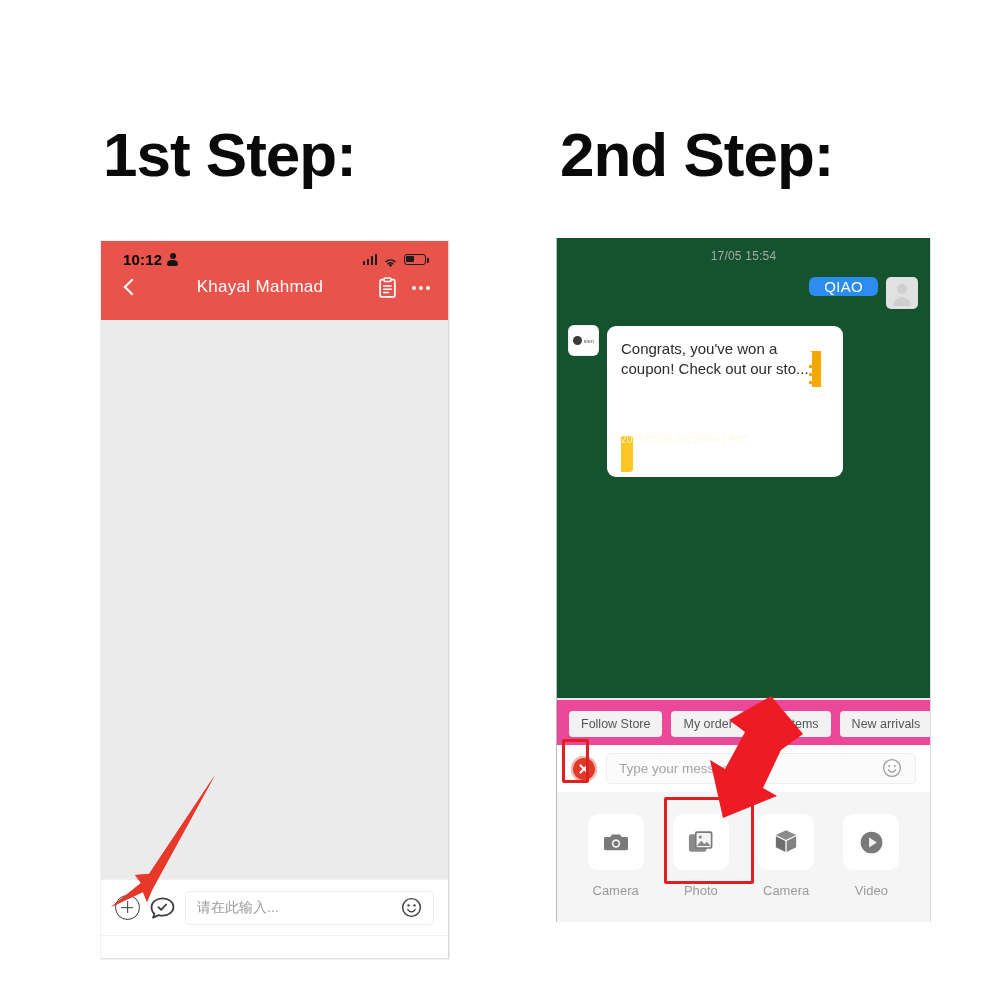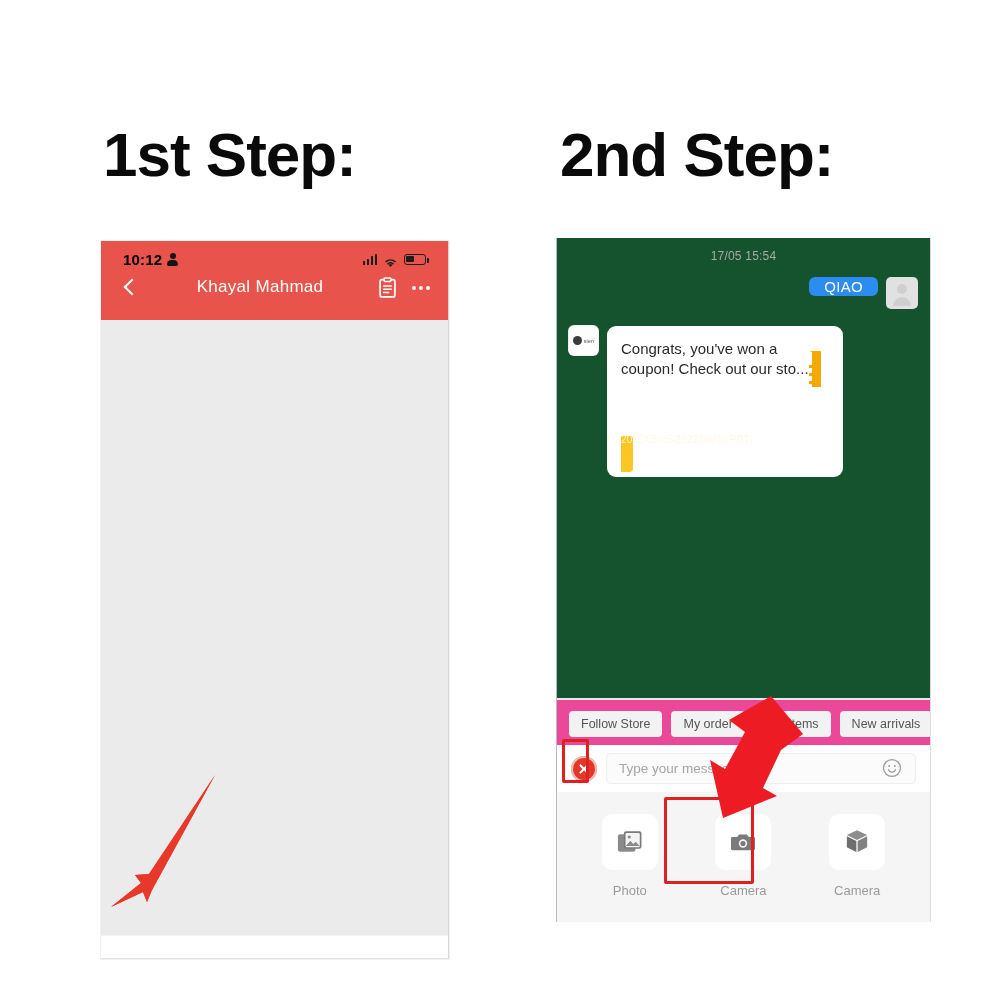--- a/index.html
+++ b/index.html
@@ -318,20 +318,40 @@
               <i></i>
               <i></i>
               <i></i>
             </span>
         </span>
       </div>
     </div>
 
     <div class="chat-body-left"></div>
 
+    <div class="input-bar-left">
+      <span class="circ-icon plus"></span>
+      <span class="ic-quickreply">
+        <svg viewBox="0 0 27 24" width="27" height="24" aria-hidden="true">
+          <path d="M13.5 2.3c6.1 0 11 3.9 11 8.7s-4.9 8.7-11 8.7c-1.3 0-2.6-.2-3.8-.6L4 21.6l1.5-3.6C3.6 16.4 2.5 14 2.5 11c0-4.8 4.9-8.7 11-8.7z" stroke="#3d3d3d" stroke-width="1.7" fill="none" stroke-linejoin="round"></path>
+          <path d="M9.4 11.2l2.7 2.7 5.1-5.4" stroke="#3d3d3d" stroke-width="1.8" fill="none" stroke-linecap="round" stroke-linejoin="round"></path>
+        </svg>
+      </span>
+      <span class="msg-input-left">
+        <span class="msg-placeholder-left">请在此输入...</span>
+        <span class="ic-smiley">
+          <svg viewBox="0 0 22 22" width="21" height="21" aria-hidden="true">
+            <circle cx="11" cy="11" r="9.3" stroke="#3d3d3d" stroke-width="1.5" fill="none"></circle>
+            <circle cx="7.9" cy="8.8" r="1.25" fill="#3d3d3d"></circle>
+            <circle cx="14.1" cy="8.8" r="1.25" fill="#3d3d3d"></circle>
+            <path d="M7.1 13.1c1 1.7 2.4 2.5 3.9 2.5s2.9-.8 3.9-2.5" stroke="#3d3d3d" stroke-width="1.5" fill="none" stroke-linecap="round"></path>
+          </svg>
+        </span>
+      </span>
+    </div>
 
     <div class="bottom-gap-left"></div>
   </div>
 
   <div class="phone" id="phone-right">
 
     <div class="chat-scroll">
       <div class="chat-time">17/05 15:54</div>
 
       <div class="row-out">
@@ -375,53 +395,62 @@
             <path d="M7.1 13.1c1 1.7 2.4 2.5 3.9 2.5s2.9-.8 3.9-2.5" stroke="#9a9a9a" stroke-width="1.4" fill="none" stroke-linecap="round"></path>
           </svg>
         </span>
       </span>
     </div>
 
     <div class="attach-panel">
 
       <div class="attach-item">
         <span class="attach-tile">
+          <svg viewBox="0 0 28 24" width="26" height="22" aria-hidden="true">
+            <path d="M2.5 6.5h5.2l2-2.8h8.6l2 2.8h5.2a1.6 1.6 0 011.6 1.6v11.3a1.6 1.6 0 01-1.6 1.6H2.5A1.6 1.6 0 01.9 19.4V8.1A1.6 1.6 0 012.5 6.5z" fill="#7a7a7a"></path>
+            <circle cx="14" cy="13.6" r="4.6" fill="#f2f2f2"></circle>
+            <circle cx="14" cy="13.6" r="2.8" fill="#7a7a7a"></circle>
+          </svg>
+        </span>
+        <span class="attach-label">Camera</span>
+      </div>
+
+      <div class="attach-item">
+        <span class="attach-tile">
           <svg viewBox="0 0 28 26" width="26" height="24" aria-hidden="true">
             <rect x="0.9" y="4.6" width="19" height="19" rx="2.4" fill="#8a8a8a"></rect>
             <rect x="7.4" y="1.4" width="19" height="19" rx="2.4" fill="#7a7a7a"></rect>
             <rect x="9.2" y="3.2" width="15.4" height="15.4" rx="1.4" fill="#f4f4f4"></rect>
             <circle cx="13.2" cy="7.6" r="1.7" fill="#8a8a8a"></circle>
             <path d="M9.4 17.2l4.9-5.6 3.3 3.6 2.6-2.5 4.2 4.5z" fill="#8a8a8a"></path>
           </svg>
         </span>
         <span class="attach-label">Photo</span>
       </div>
 
       <div class="attach-item">
         <span class="attach-tile">
-          <svg viewBox="0 0 28 24" width="26" height="22" aria-hidden="true">
-            <path d="M2.5 6.5h5.2l2-2.8h8.6l2 2.8h5.2a1.6 1.6 0 011.6 1.6v11.3a1.6 1.6 0 01-1.6 1.6H2.5A1.6 1.6 0 01.9 19.4V8.1A1.6 1.6 0 012.5 6.5z" fill="#7a7a7a"></path>
-            <circle cx="14" cy="13.6" r="4.6" fill="#f2f2f2"></circle>
-            <circle cx="14" cy="13.6" r="2.8" fill="#7a7a7a"></circle>
-          </svg>
-        </span>
-        <span class="attach-label">Camera</span>
-      </div>
-
-      <div class="attach-item">
-        <span class="attach-tile">
           <svg viewBox="0 0 26 28" width="24" height="26" aria-hidden="true">
             <path d="M13 1.2l11 5.3-11 5.3L2 6.5z" fill="#8d8d8d"></path>
             <path d="M2 7.9l10.3 5v11.9L2 19.7z" fill="#6f6f6f"></path>
             <path d="M24 7.9l-10.3 5v11.9L24 19.7z" fill="#828282"></path>
           </svg>
         </span>
         <span class="attach-label">Camera</span>
       </div>
 
+      <div class="attach-item">
+        <span class="attach-tile">
+          <svg viewBox="0 0 26 26" width="25" height="25" aria-hidden="true">
+            <circle cx="13" cy="13" r="11.3" fill="#7a7a7a"></circle>
+            <path d="M10.5 7.9l8 5.1-8 5.1z" fill="#f4f4f4"></path>
+          </svg>
+        </span>
+        <span class="attach-label">Video</span>
+      </div>
     </div>
   </div>
 
   <div class="hl-box" id="hl-close"></div>
   <div class="hl-box" id="hl-photo"></div>
 
   <svg class="arrow" id="arrow-left" width="120" height="150" viewBox="0 0 120 150" aria-hidden="true">
     <path d="M110 4 L47 119 L42 131 L38 121 L6 136 L36 112 L30 104 L44 103 Z" fill="#e8382a"></path>
     <path d="M110 4 L44 103 L30 104 L36 112 L6 136 L38 121 L42 131 L47 119 Z" fill="#e8382a"></path>
   </svg>

